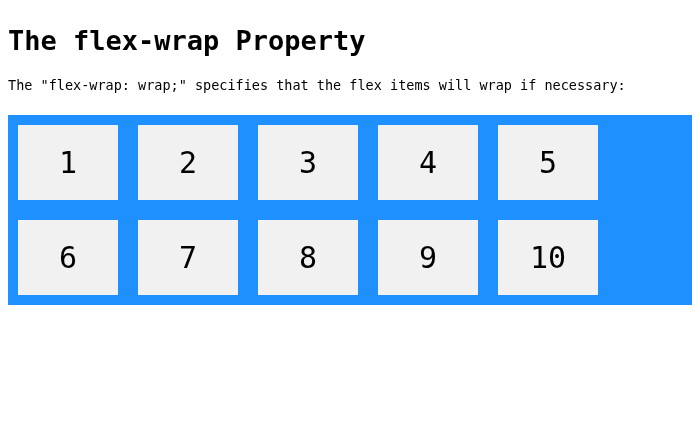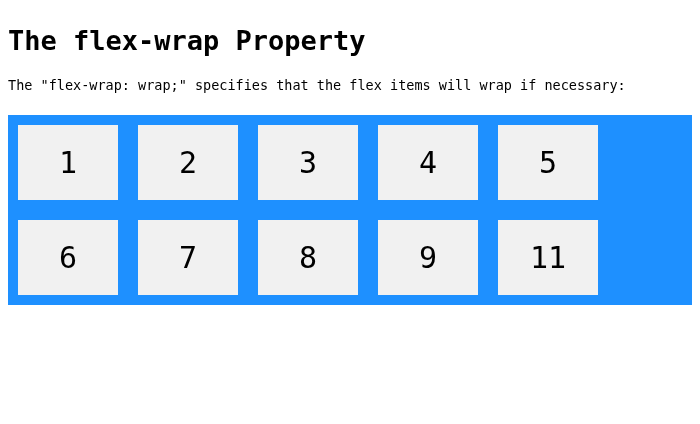--- a/index.html
+++ b/index.html
@@ -54,14 +54,14 @@
 <div class="flex-container" id="flex-container">
     <div class="flex-item">1</div>
     <div class="flex-item">2</div>
     <div class="flex-item">3</div>
     <div class="flex-item">4</div>
     <div class="flex-item">5</div>
     <div class="flex-item">6</div>
     <div class="flex-item">7</div>
     <div class="flex-item">8</div>
     <div class="flex-item">9</div>
-    <div class="flex-item">11</div>
+    <div class="flex-item">10</div>
   </div>
 
 </body></html>

